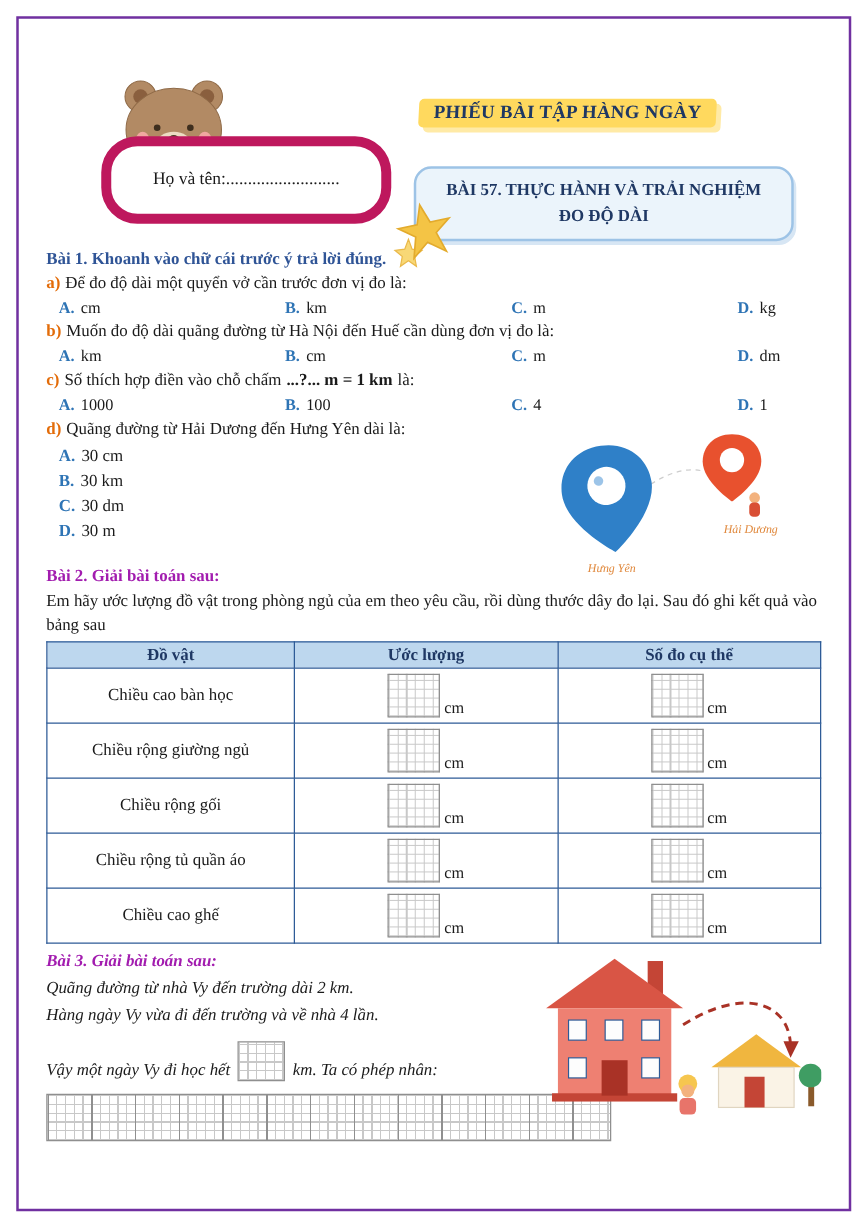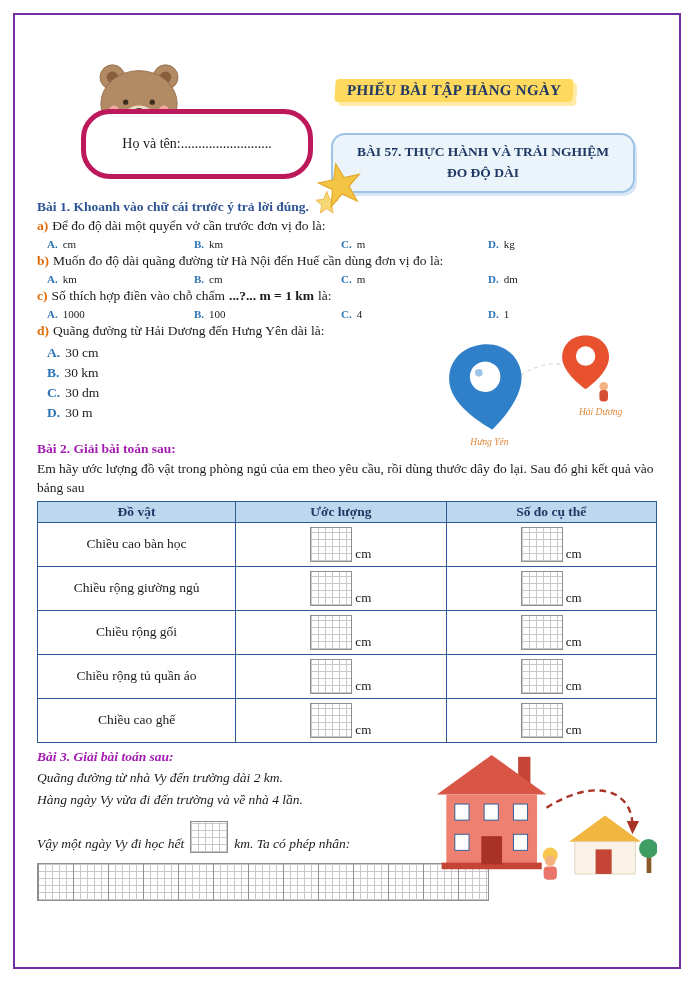--- a/index.html
+++ b/index.html
@@ -27,21 +27,21 @@
     box-shadow: 4px 4px 0 #ffeaa6;
     border-radius:4px;
     transform: skewX(-3deg);
     padding: 3px 12px;
     font-weight:bold; font-size:15px; color:#1f3864; letter-spacing:0.3px;
     white-space:nowrap;
   }
   .name-box {
     position:absolute; left:44px; top:80px; width:232px; height:70px;
     background:#ffffff;
-    border:5px solid #be185d; border-radius:29px;
+    border:8px solid #be185d; border-radius:29px;
     display:flex; align-items:center; justify-content:center;
   }
   .name-box .hatch {
     position:absolute; height:13px; border-radius:4px;
     background: repeating-linear-gradient(55deg,#ffd95e 0 4px,#fff3c9 4px 8px);
     z-index:-1;
   }
   .hatch-top { top:-8px; left:14px; width:90px; }
   .hatch-bottom { bottom:-8px; left:10px; right:10px; }
   .name-text { font-size:14px; }
@@ -55,21 +55,21 @@
     line-height:1.55;
   }
   .star { position:absolute; left:276px; top:132px; z-index:2; }
   
   .heading { font-weight:bold; font-size:13.5px; margin:2px 0; }
   .heading-blue { color:#2f5496; }
   .heading-red  { color:#a21caf; }
   .q-line { font-size:13.5px; margin:2px 0; line-height:1.4; }
   .q-marker { color:#e36c09; font-weight:bold; margin-right:4px; }
   .q-bold { font-weight:bold; margin:0 4px; }
-  .opt-row { display:flex; padding-left:10px; font-size:11px; margin:2px 0; }
+  .opt-row { display:flex; padding-left:10px; font-size:13px; margin:2px 0;gap:34px; }
   .opt-row .opt { width:147px; }
   .opt-row .opt:last-child { width:auto; }
   .opt-letter { color:#2e74b5; font-weight:bold; margin-right:5px; }
   .d-block { position:relative; min-height:96px; }
   .opt-col { padding-left:10px; font-size:13.5px; }
   .opt-col .opt { display:block; line-height:1.5; }
   .map-illo { position:absolute; right:18px; top:-14px; }
   .map-label { font-style:italic; font-size:10px; fill:#e0883c; }
   
   .intro { font-size:13.5px; line-height:1.45; margin:1px 0 3px 0; }

